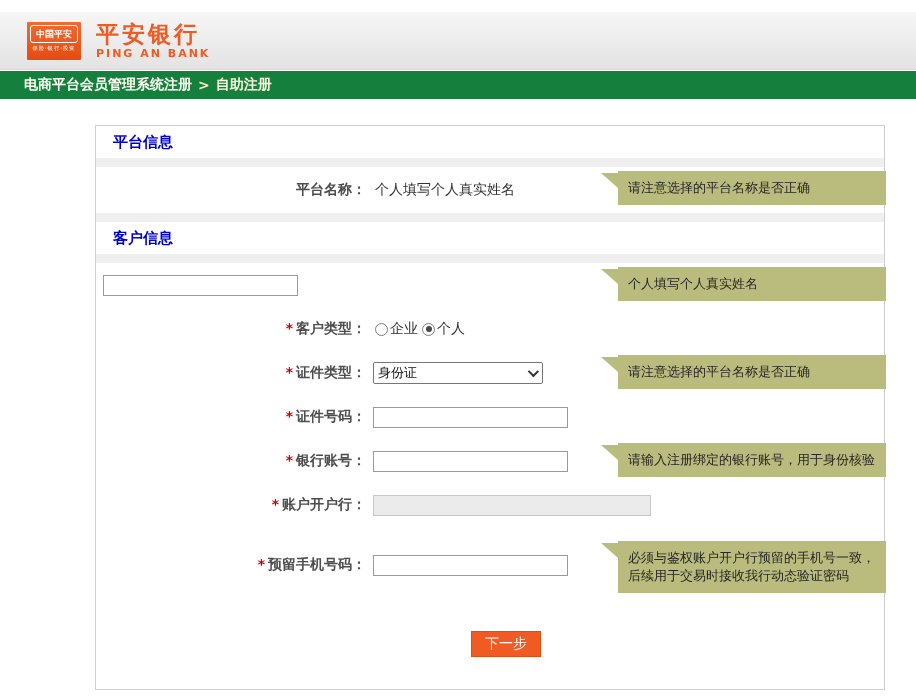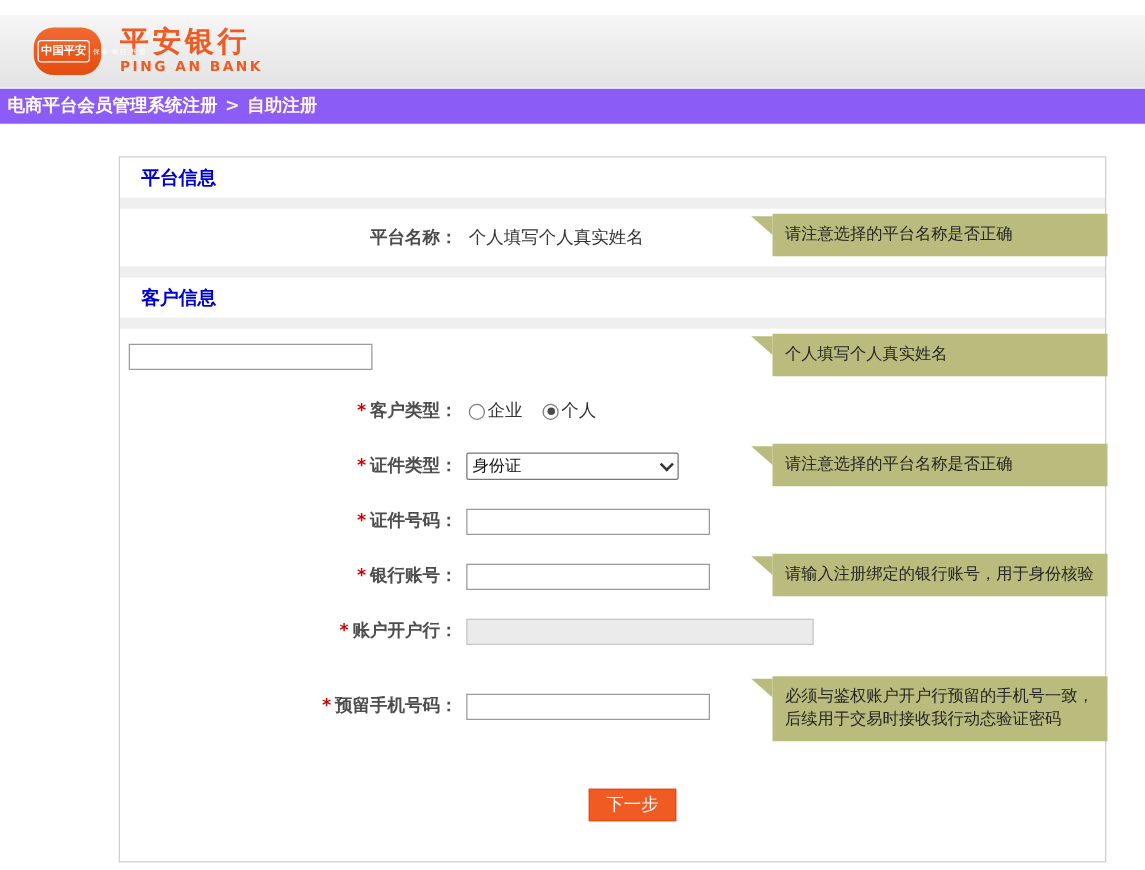--- a/index.html
+++ b/index.html
@@ -1,28 +1,28 @@
 <!DOCTYPE html>
 <html><head>
 <meta charset="utf-8">
 <style>
   * { margin:0; padding:0; box-sizing:border-box; }
   html,body { width:916px; height:696px; background:#ffffff; font-family:"DejaVu Sans","Liberation Sans",sans-serif; overflow:hidden; }
 
   
   .top-strip { height:12px; background:#ffffff; }
   .masthead { height:58px; background:linear-gradient(#f6f6f6,#e3e3e3); border-bottom:1px solid #d9d9d9; display:flex; align-items:center; padding-left:27px; }
-  .logo-box { width:54px; height:38px; background:linear-gradient(#f26a32,#e44c10); border-radius:16px; padding:3px 3px 2px; display:flex; align-items:center; }
+  .logo-box { width:54px; height:38px; background:linear-gradient(#f26a32,#e44c10); border-radius:1px; padding:3px 3px 2px; display:flex; flex-direction:column; align-items:center; }
   .logo-top { border:1px solid #ffffff; border-radius:3px; color:#ffffff; font-weight:bold; font-size:9px; line-height:11px; padding:3px 2px 2px; width:100%; text-align:center; white-space:nowrap; }
   .logo-bottom { color:#ffffff; font-size:6px; line-height:9px; letter-spacing:1px; white-space:nowrap; transform:scale(.9); }
   .bank-names { margin-left:15px; }
   .bank-cn { color:#f05a23; font-size:23px; font-weight:bold; letter-spacing:3px; line-height:26px; }
   .bank-en { color:#f05a23; font-size:11px; font-weight:bold; letter-spacing:2px; line-height:13px; }
 
-  .breadcrumb-bar { height:28px; margin-top:1px; background:#8b5cf6; display:flex; align-items:center; padding-left:6px; font-size:14px; font-weight:bold; color:#fffdf4; }
+  .breadcrumb-bar { height:28px; margin-top:1px; background:#15803d; display:flex; align-items:center; padding-left:24px; font-size:14px; font-weight:bold; color:#fffdf4; }
   .breadcrumb-bar .sep { margin:0 6px; color:#ffe9c8; }
   .breadcrumb-bar .current { color:#fff6e0; }
 
   
   .container { width:790px; margin:26px 0 0 95px; border:1px solid #cfcfcf; background:#ffffff; height:565px; }
   .sec-title { height:32px; line-height:32px; padding-left:17px; color:#0101cd; font-size:15px; font-weight:bold; }
   .divider { height:9px; background:#efefef; }
 
   .frow { position:relative; height:44px; display:flex; align-items:center; }
   .frow.platform { height:46px; }
@@ -30,21 +30,21 @@
   .req { color:#cc0000; margin-right:3px; font-weight:bold; }
   .fvalue { margin-left:9px; font-size:14px; color:#333333; }
 
   .tinput { margin-left:7px; width:195px; height:21px; border:1px solid #9a9a9a; background:#ffffff; font-size:13px; padding:0 4px; font-family:inherit; }
   .tinput.wide { width:278px; }
   .tinput:disabled { background:#ebebeb; border-color:#c6c6c6; }
 
   .selectbox { margin-left:7px; width:170px; height:22px; border:1px solid #767676; background:#ffffff; border-radius:2px; display:flex; align-items:center; justify-content:space-between; padding:0 6px 0 4px; font-size:13px; color:#111; cursor:default; }
   .chev { width:8px; height:8px; border-right:2px solid #333; border-bottom:2px solid #333; transform:rotate(45deg) translateY(-2px); }
 
-  .radio-group { margin-left:9px; display:flex; align-items:center; gap:16px; font-size:14px; color:#333; }
+  .radio-group { margin-left:9px; display:flex; align-items:center; gap:4px; font-size:14px; color:#333; }
   .radio-opt { display:flex; align-items:center; }
   .radio-circle { width:13px; height:13px; border:1px solid #7d7d7d; border-radius:50%; background:#fff; margin-right:2px; display:inline-flex; align-items:center; justify-content:center; }
   .radio-circle.sel::after { content:''; width:6px; height:6px; border-radius:50%; background:#4a4a4a; }
 
   .tip { position:absolute; left:522px; top:4px; width:268px; background:#b9bc7d; color:#262626; font-size:13px; line-height:18px; padding:8px 10px; }
   .tip::before { content:''; position:absolute; left:-17px; top:2px; width:0; height:0; border-top:15px solid #b9bc7d; border-left:17px solid transparent; }
   .tip.two-line { top:0; }
 
   .phone-row { margin-top:14px; height:48px; }
   .submit-row { margin-top:42px; }

